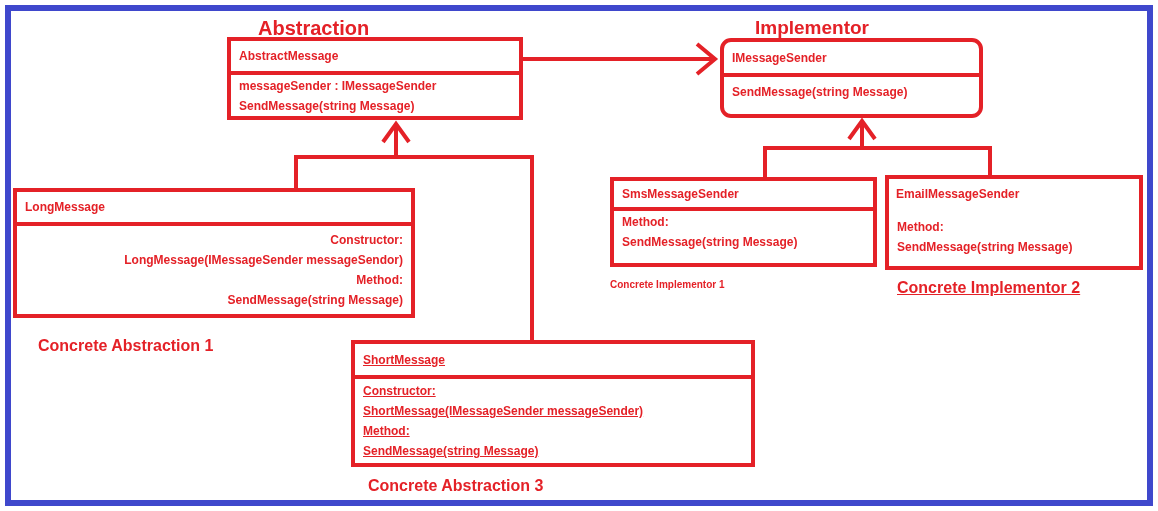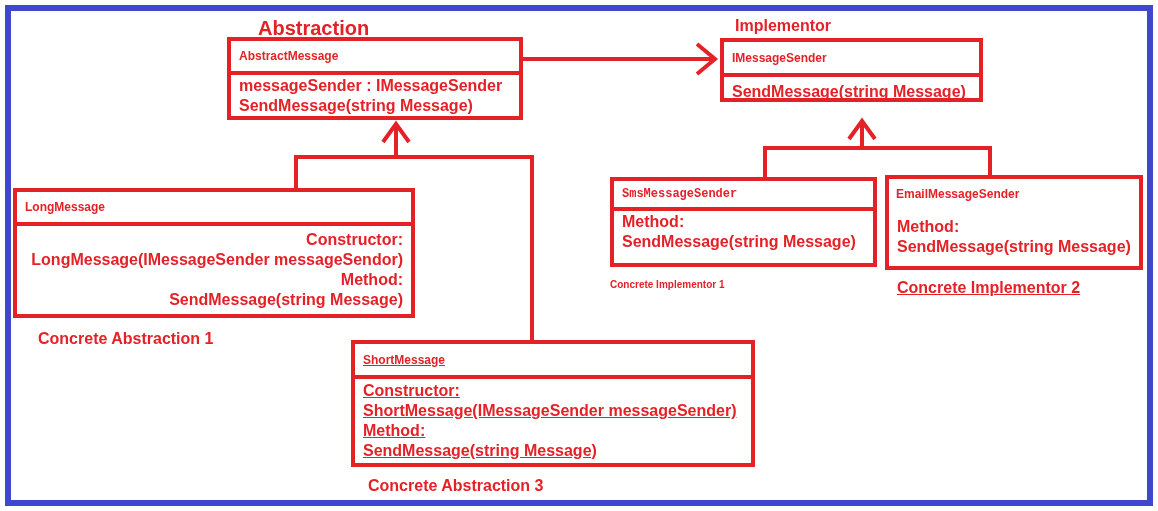--- a/index.html
+++ b/index.html
@@ -12,21 +12,21 @@
     position:absolute;left:5px;top:5px;right:5px;bottom:5px;
     border:6px solid var(--frame-blue,#3f48cc);pointer-events:none;
   }
   .connectors{position:absolute;left:0;top:0;width:1158px;height:511px;pointer-events:none;}
   .connectors line,.connectors polyline{stroke:var(--line-red,#e42127);stroke-width:4;fill:none;}
   .uml-box{
     position:absolute;border:4px solid var(--line-red,#e42127);background:#fff;
     box-sizing:border-box;overflow:hidden;
   }
   .uml-title{display:flex;align-items:center;padding:0 8px;font-size:12px;white-space:nowrap;}
-  .uml-body{border-top:4px solid var(--line-red,#e42127);padding:2px 8px;font-size:16px;line-height:20px;white-space:nowrap;}
+  .uml-body{border-top:4px solid var(--line-red,#e42127);padding:2px 8px;font-size:12px;line-height:20px;white-space:nowrap;}
   .uml-body.no-divider{border-top:none;}
   .member{white-space:nowrap;}
   .float-label{position:absolute;font-size:15px;white-space:nowrap;}
 </style>
 </head>
 <body>
 
 <div class="stage">
 
   <svg class="connectors" shape-rendering="crispEdges">
@@ -41,61 +41,61 @@
     <line x1="532" y1="155" x2="532" y2="342"></line>
 
     <line x1="862" y1="123" x2="862" y2="150"></line>
     <polyline points="849,139 862,121 875,139" shape-rendering="auto"></polyline>
     <line x1="763" y1="148" x2="992" y2="148"></line>
     <line x1="765" y1="146" x2="765" y2="179"></line>
     <line x1="990" y1="146" x2="990" y2="177"></line>
   </svg>
 
   <div class="float-label" style="left:258px;top:17px;font-size:20px;">Abstraction</div>
-  <div class="float-label" style="left:735px;top:17px;font-size:16px;">Implementor</div>
+  <div class="float-label" style="left:755px;top:17px;font-size:19px;">Implementor</div>
 
   <div class="uml-box" style="left:227px;top:37px;width:296px;height:83px;">
     <div class="uml-title" style="height:30px;">AbstractMessage</div>
     <div class="uml-body" style="padding-top:1px;">
       <div class="member">messageSender : IMessageSender</div>
       <div class="member">SendMessage(string Message)</div>
     </div>
   </div>
 
-  <div class="uml-box" style="left:720px;top:38px;width:263px;height:64px;">
+  <div class="uml-box" style="left:720px;top:38px;width:263px;height:80px;border-radius:11px;">
     <div class="uml-title" style="height:31px;">IMessageSender</div>
     <div class="uml-body" style="padding-top:5px;">
       <div class="member">SendMessage(string Message)</div>
     </div>
   </div>
 
   <div class="uml-box" style="left:13px;top:188px;width:402px;height:130px;text-align:right;">
     <div class="uml-title" style="height:30px;">LongMessage</div>
     <div class="uml-body" style="padding-top:4px;">
       <div class="member">Constructor:</div>
       <div class="member">LongMessage(IMessageSender messageSendor)</div>
       <div class="member">Method:</div>
       <div class="member">SendMessage(string Message)</div>
     </div>
   </div>
-  <div class="float-label" style="left:38px;top:330px;font-size:16px;">Concrete Abstraction 1</div>
+  <div class="float-label" style="left:38px;top:337px;font-size:16px;">Concrete Abstraction 1</div>
 
   <div class="uml-box" style="left:351px;top:340px;width:404px;height:127px;text-decoration:underline;">
     <div class="uml-title" style="height:31px;">ShortMessage</div>
     <div class="uml-body" style="padding-top:2px;">
       <div class="member">Constructor:</div>
       <div class="member">ShortMessage(IMessageSender messageSender)</div>
       <div class="member">Method:</div>
       <div class="member">SendMessage(string Message)</div>
     </div>
   </div>
   <div class="float-label" style="left:368px;top:477px;font-size:16px;">Concrete Abstraction 3</div>
 
   <div class="uml-box" style="left:610px;top:177px;width:267px;height:90px;">
-    <div class="uml-title" style="height:26px;font-family:Liberation Mono, monospace;">SmsMessageSender</div>
+    <div class="uml-title" style="height:26px;">SmsMessageSender</div>
     <div class="uml-body" style="padding-top:1px;">
       <div class="member">Method:</div>
       <div class="member">SendMessage(string Message)</div>
     </div>
   </div>
   <div class="float-label" style="left:610px;top:279px;font-size:10px;">Concrete Implementor 1</div>
 
   <div class="uml-box" style="left:885px;top:175px;width:258px;height:95px;">
     <div class="uml-title" style="height:22px;padding-top:4px;padding-left:7px;">EmailMessageSender</div>
     <div class="uml-body no-divider" style="padding-top:12px;">

